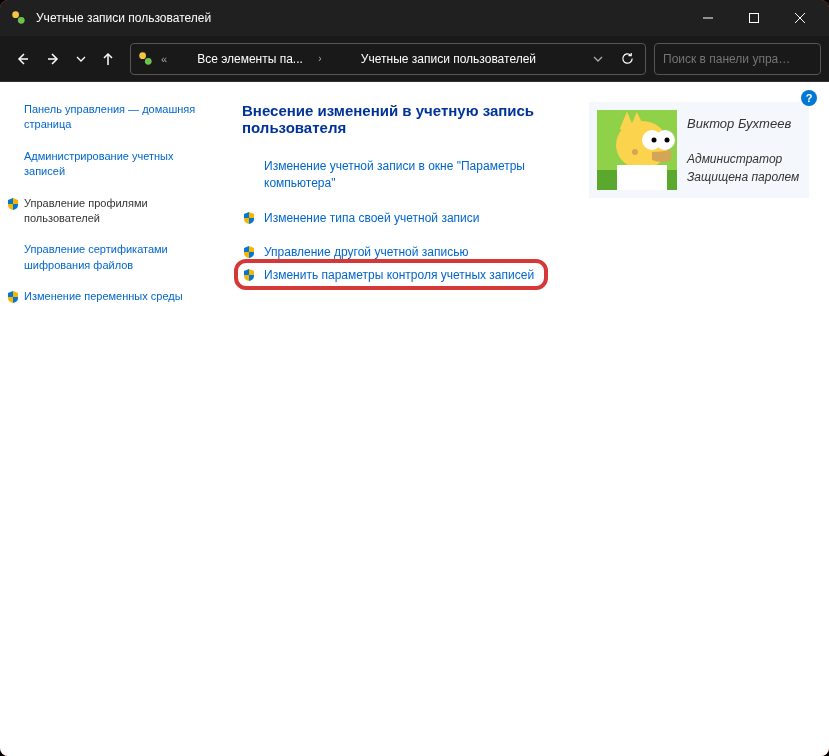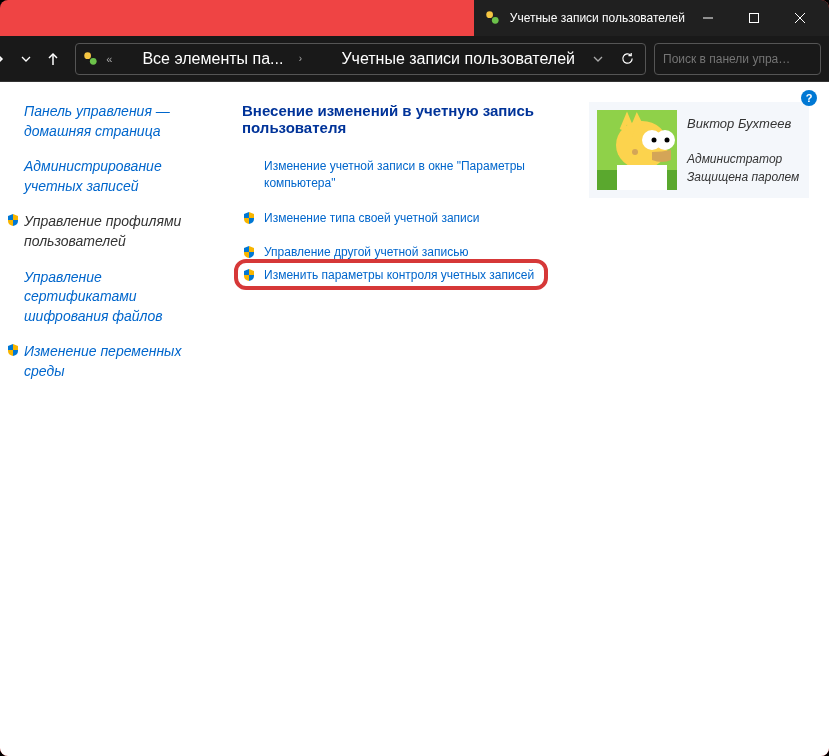--- a/index.html
+++ b/index.html
@@ -1,37 +1,37 @@
 <!DOCTYPE html>
 <html><head>
   <meta charset="utf-8">
   <style>
     * { margin: 0; padding: 0; box-sizing: border-box; font-family: "Segoe UI", Tahoma, sans-serif; }
     body { background: #000; width: 829px; height: 756px; overflow: hidden; }
-    .window { width: 829px; height: 756px; background: #ef4444; display: flex; flex-direction: column; border-radius: 8px; overflow: hidden; align-items: flex-end; }
+    .window { width: 829px; height: 756px; background: #ef4444; display: flex; flex-direction: column; border-radius: 8px; overflow: hidden; }
     .titlebar { height: 36px; background: #202020; display: flex; align-items: center; padding: 0 6px; color: #fff; }
     .titlebar-icon { width: 18px; height: 18px; margin: 0 8px 0 4px; display: flex; align-items: center; justify-content: center; }
     .title-text { font-size: 12px; flex: 1; }
     .win-controls { display: flex; }
     .win-btn { width: 46px; height: 36px; display: flex; align-items: center; justify-content: center; color: #fff; }
     .win-btn svg { width: 10px; height: 10px; }
     .toolbar { height: 46px; background: #191919; display: flex; align-items: center; padding: 0 8px; gap: 4px; border-bottom: 1px solid #333; }
     .nav-btn { width: 28px; height: 28px; display: flex; align-items: center; justify-content: center; color: #fff; border-radius: 4px; }
     .addr-bar { flex: 1; height: 32px; background: #191919; border: 1px solid #555; border-radius: 4px; display: flex; align-items: center; padding: 0 6px; gap: 6px; color: #fff; margin: 0 4px; }
     .addr-icon { width: 18px; height: 18px; }
     .addr-sep { color: #aaa; font-size: 11px; }
-    .addr-part { font-size: 16px; white-space: nowrap; margin-left: 24px; }
+    .addr-part { font-size: 12px; white-space: nowrap; margin-left: 24px; }
     .addr-chev { width: 22px; color: #aaa; font-size: 10px; display: flex; justify-content: center; }
     .addr-spacer { flex: 1; }
     .search-box { width: 167px; height: 32px; background: #191919; border: 1px solid #555; border-radius: 4px; display: flex; align-items: center; padding: 0 8px; gap: 6px; color: #888; }
     .search-box input { background: transparent; border: none; outline: none; color: #fff; font-size: 12px; flex: 1; }
     .content { flex: 1; background: #fff; display: flex; position: relative; }
     .help-icon { position: absolute; top: 8px; right: 12px; width: 16px; height: 16px; background: #0078d4; color: #fff; border-radius: 50%; font-size: 11px; display: flex; align-items: center; justify-content: center; font-weight: bold; }
     .sidebar { width: 220px; padding: 20px 12px 12px 24px; }
-    .side-link { display: flex; align-items: flex-start; font-size: 14px; color: #0066cc; margin-bottom: 16px; line-height: 1.4; cursor: pointer; font-style: italic; }
+    .side-link { display: flex; align-items: flex-start; font-size: 11px; color: #0066cc; margin-bottom: 16px; line-height: 1.4; cursor: pointer; }
     .side-link.current { color: #333; }
     .side-shield { width: 14px; height: 14px; margin-right: 4px; margin-left: -18px; margin-top: 1px; flex-shrink: 0; }
     .main { flex: 1; padding: 20px 20px 20px 22px; display: flex; gap: 18px; }
     .main-left { flex: 1; }
     .page-title { color: #003399; font-size: 15px; margin-bottom: 22px; font-weight: bold; }
     .task-link { display: flex; align-items: flex-start; font-size: 12px; color: #0066cc; margin-bottom: 18px; line-height: 1.4; cursor: pointer; }
     .task-link .shield { width: 14px; height: 14px; margin-right: 8px; margin-top: 1px; flex-shrink: 0; }
     .task-link.no-shield { padding-left: 22px; }
     .highlight-box { border: 4px solid #d63838; border-radius: 12px; padding: 4px 10px 2px 4px; margin-left: -8px; margin-top: -6px; display: inline-flex; }
     .highlight-box .task-link { margin-bottom: 0; }

